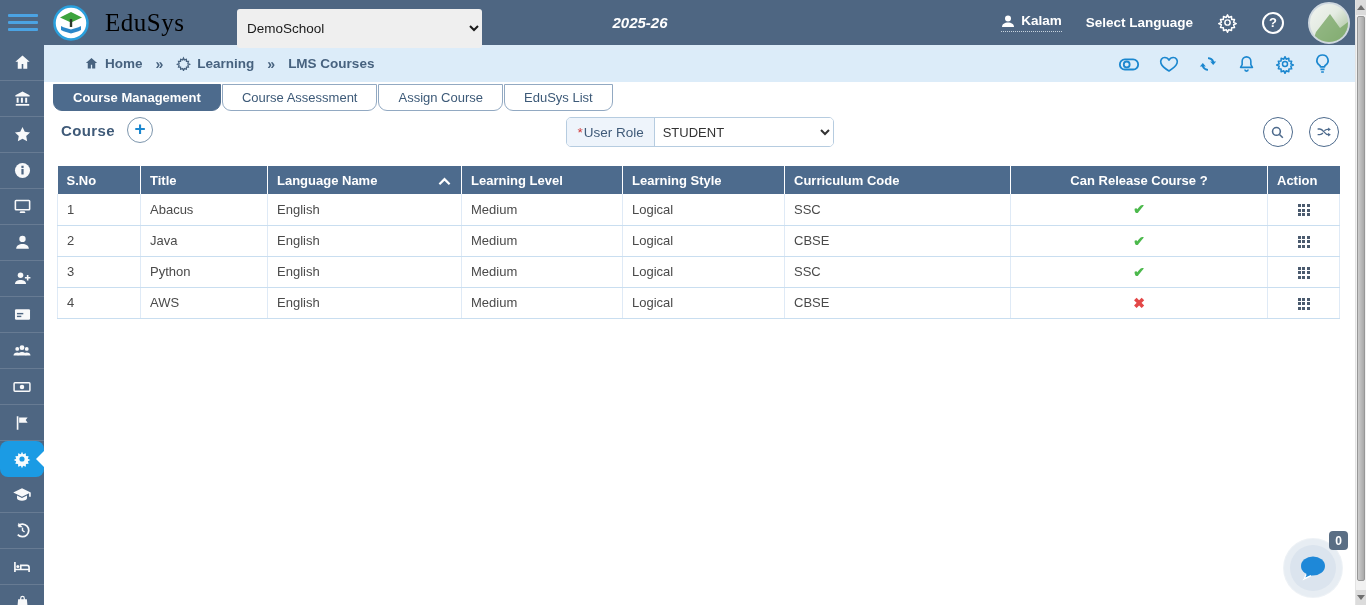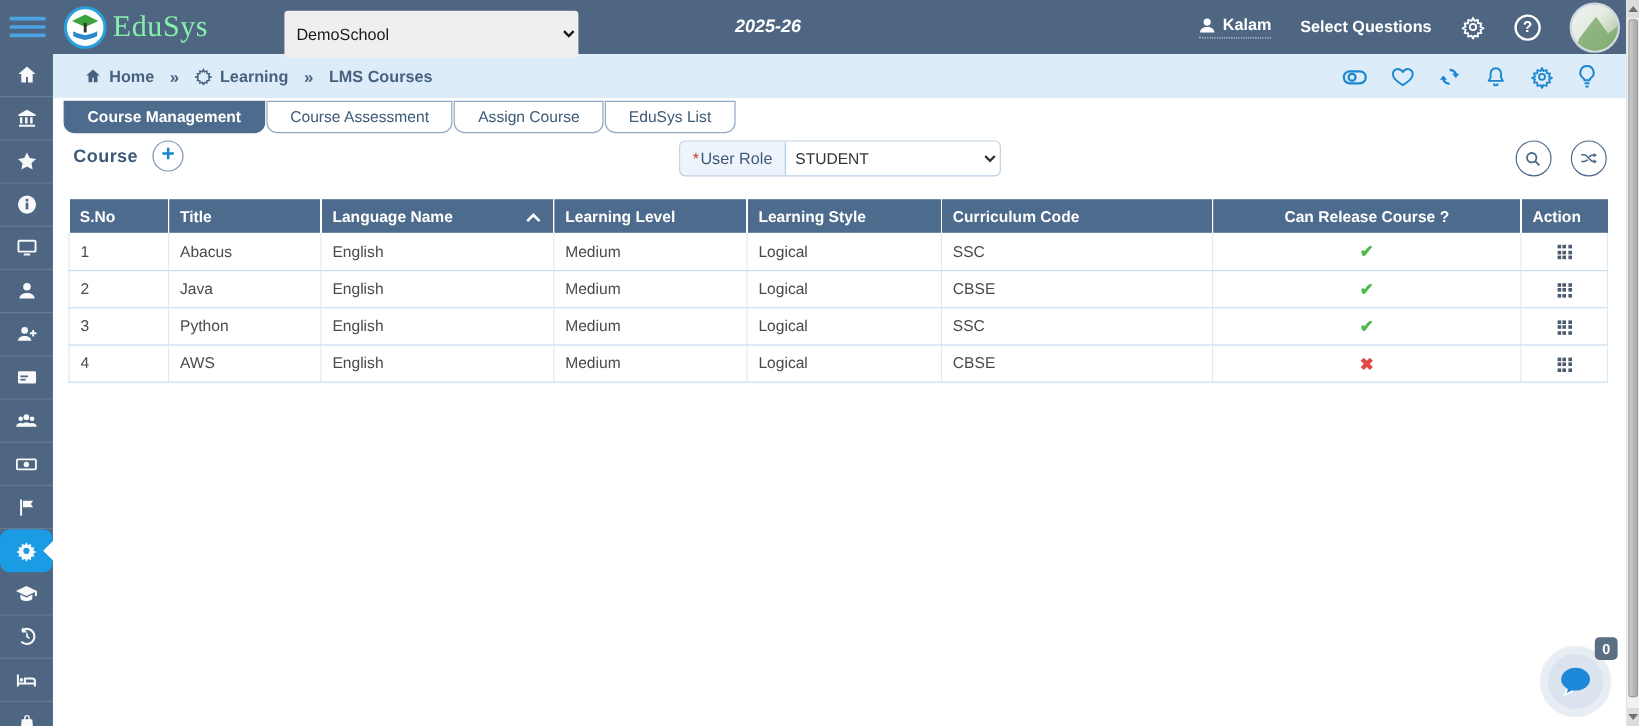--- a/index.html
+++ b/index.html
@@ -5,21 +5,21 @@
   * { margin:0; padding:0; box-sizing:border-box; }
   html,body { width:1366px; height:605px; overflow:hidden; font-family:"Liberation Sans", sans-serif; background:#fff; }
   .page { position:relative; width:1366px; height:605px; background:#fff; overflow:hidden; }
 
   
   .topbar { position:absolute; top:0; left:0; right:0; height:45px; background:#4e6682; display:flex; align-items:center; z-index:5; }
   .hamburger { width:30px; margin-left:8px; cursor:pointer; }
   .hamburger span { display:block; height:3px; background:#4ba3e3; margin:4px 0; border-radius:1px; }
   .brand { display:flex; align-items:center; margin-left:15px; }
   .logo { width:36px; height:36px; }
-  .brand-name { color:#86efac; font-family:"Liberation Serif", serif; font-size:25px; margin-left:5px; letter-spacing:.5px; }
+  .brand-name { color:#000000; font-family:"Liberation Serif", serif; font-size:25px; margin-left:16px; letter-spacing:.5px; }
   .school-select-wrap { position:absolute; left:237px; top:9px; }
   .school-select-wrap select { width:245px; height:39px; border:none; border-radius:3px; font-size:13.5px; color:#1a1a1a; padding:0 6px; font-family:"Liberation Sans", sans-serif; }
   .year { position:absolute; left:585px; width:110px; text-align:center; color:#fff; font-size:15px; font-weight:700; font-style:italic; }
   .top-right { position:absolute; right:16px; top:0; height:45px; display:flex; align-items:center; gap:24px; }
   .user-chip { display:flex; align-items:center; gap:6px; color:#fff; font-size:13.5px; font-weight:700; border-bottom:1px dotted #c7d3de; padding-bottom:3px; cursor:pointer; }
   .lang-link { color:#fff; font-size:13.5px; font-weight:700; cursor:pointer; }
   .top-ic { display:flex; align-items:center; cursor:pointer; }
   .help-circle { width:22px; height:22px; border:2px solid #fff; border-radius:50%; color:#fff; font-size:13px; font-weight:700; display:flex; align-items:center; justify-content:center; cursor:pointer; }
   .avatar { width:42px; height:42px; border-radius:50%; border:2px solid #cfd8df; background:linear-gradient(135deg,#f2f4f1 0%,#e4ebe2 45%,#9dbb8e 100%); overflow:hidden; cursor:pointer; }
 
@@ -27,21 +27,21 @@
   .sidebar { position:absolute; top:45px; left:0; width:44px; bottom:0; background:#4e6682; z-index:4; }
   .side-accent { position:absolute; top:45px; left:41px; width:3px; bottom:0; background:#4a7fb5; z-index:4; }
   .s-item { height:36px; display:flex; align-items:center; justify-content:center; border-bottom:1px solid rgba(255,255,255,.14); cursor:pointer; position:relative; }
   .s-item svg { opacity:.96; }
   .s-item.active { background:#1b9be4; border-radius:8px; border-bottom-color:transparent; z-index:6; }
   .s-item.active::after { content:""; position:absolute; right:-1px; top:50%; transform:translateY(-50%); border-top:9px solid transparent; border-bottom:9px solid transparent; border-right:9px solid #fff; }
 
   
   .content { position:absolute; left:44px; top:45px; right:11px; bottom:0; background:#fff; z-index:3; }
 
-  .breadcrumb-bar { height:37px; background:#dcecf9; display:flex; align-items:center; padding:0 24px 0 26px; }
+  .breadcrumb-bar { height:37px; background:#dcecf9; display:flex; align-items:center; padding:0 24px 0 40px; }
   .crumbs { display:flex; align-items:center; gap:13px; color:#47627f; font-size:13.5px; font-weight:700; }
   .crumb { display:flex; align-items:center; gap:6px; cursor:pointer; }
   .crumb-sep { font-size:14px; cursor:default; }
   .bc-icons { margin-left:auto; display:flex; align-items:center; gap:19px; color:#1b87cf; }
   .bc-icons .ic { cursor:pointer; display:flex; }
 
   .tabbar { display:flex; padding:2px 0 0 9px; background:#fff; }
   .tab { padding:0 19px; height:27px; line-height:25px; font-size:13px; color:#3d5a78; background:#fff; border:1px solid #92a9c2; border-radius:0 0 9px 9px; margin-right:1px; cursor:pointer; white-space:nowrap; }
   .tab.active { background:#4d6b8d; color:#fff; font-weight:700; border-color:#4d6b8d; }
 
@@ -113,21 +113,21 @@
     </div>
     <div class="year">2025-26</div>
     <div class="top-right">
       <div class="user-chip">
         <svg width="14" height="14" viewBox="0 0 14 14">
             <circle cx="7" cy="4.4" r="3" fill="#fff"></circle>
             <path d="M1 13c0-3 2.7-4.6 6-4.6s6 1.6 6 4.6z" fill="#fff"></path>
           </svg>
         <span>Kalam</span>
       </div>
-      <span class="lang-link">Select Questions</span>
+      <span class="lang-link">Select Language</span>
       <span class="top-ic">
         <svg width="21" height="21" viewBox="0 0 24 24" fill="none" stroke="#fff" stroke-width="1.7" stroke-linejoin="round">
           <path d="M12 3.2l1.4 3 3.2-1 .1 3.3 3.3.1-1 3.2 3 1.4-3 1.4 1 3.2-3.3.1-.1 3.3-3.2-1-1.4 3-1.4-3-3.2 1-.1-3.3-3.3-.1 1-3.2-3-1.4 3-1.4-1-3.2 3.3-.1.1-3.3 3.2 1z"></path>
           <circle cx="12" cy="12" r="3"></circle>
         </svg>
       </span>
       <span class="help-circle">?</span>
       <span class="avatar">
         <svg width="40" height="40" viewBox="0 0 40 40">
             <path d="M6 28 L20 10 L30 24 L38 18 L38 40 L2 40 Z" fill="#7aa768" opacity=".8"></path>

